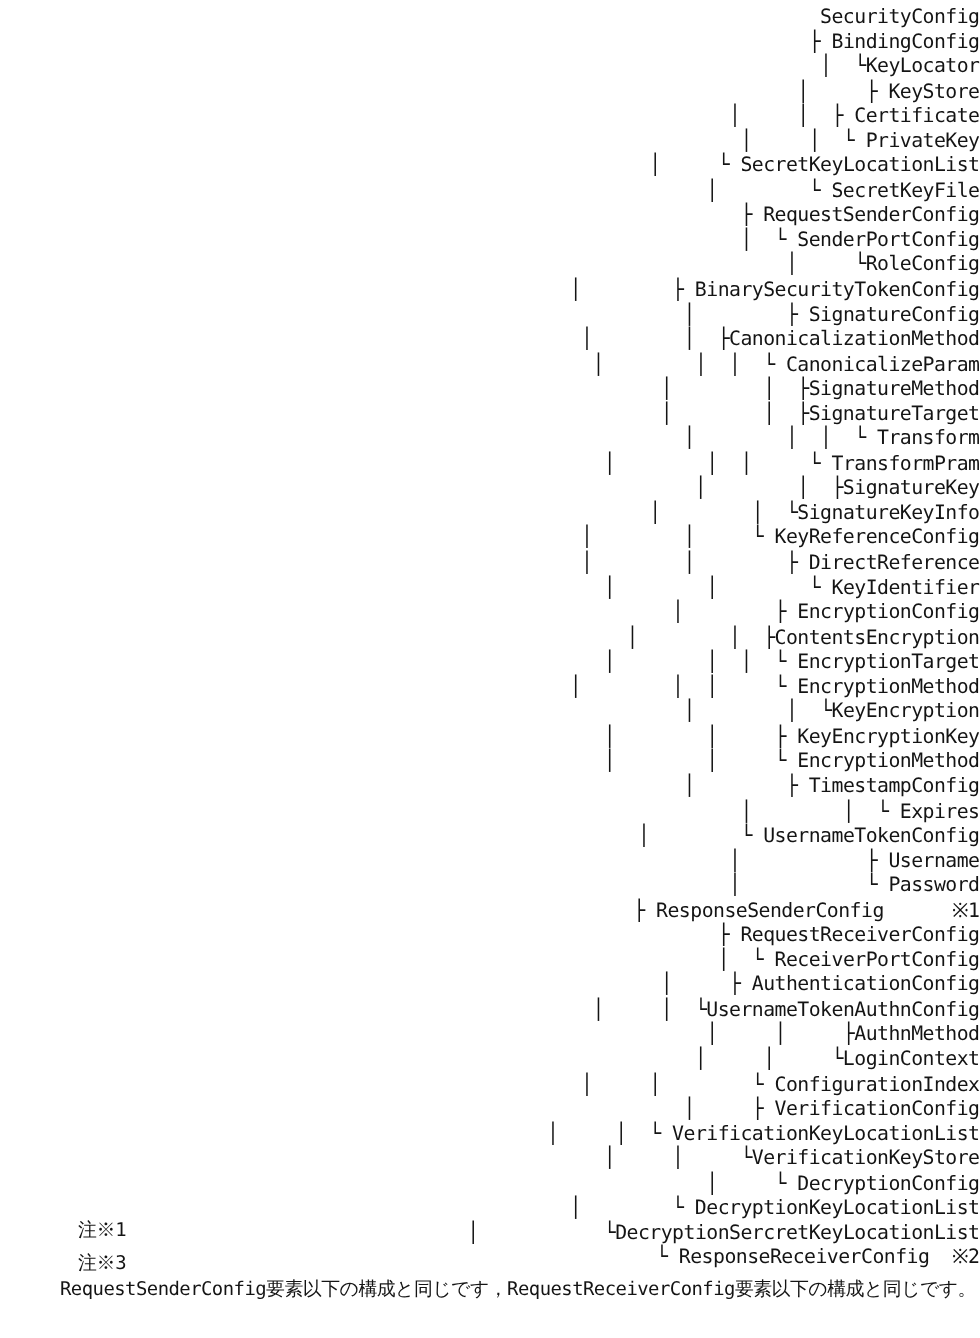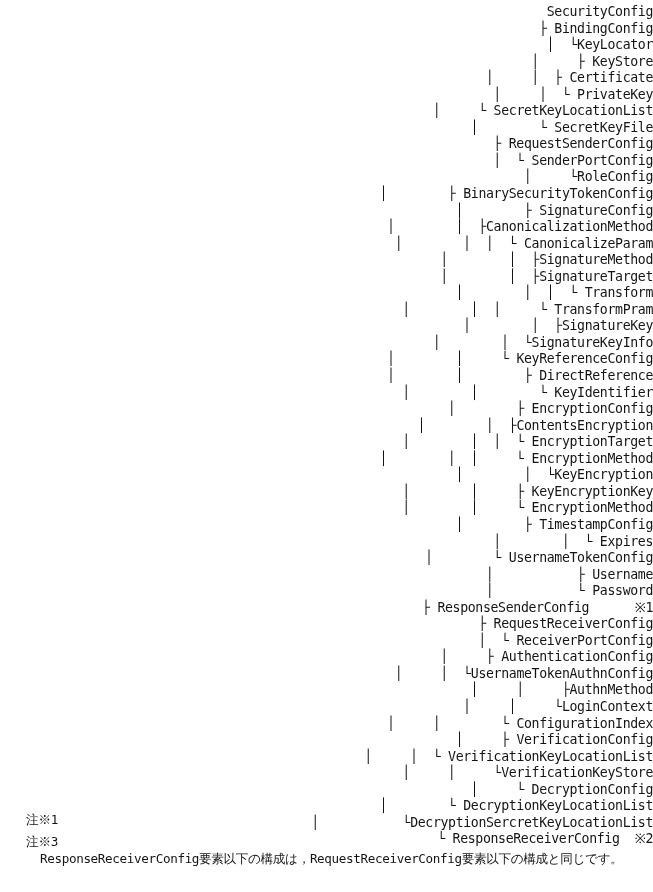--- a/index.html
+++ b/index.html
@@ -46,20 +46,21 @@
     box-sizing: border-box;
     font-family: "DejaVu Sans Mono", "Liberation Mono", monospace;
     font-size: 12.6px;
     line-height: 16.4px;
     color: #141414;
   }
   .note-block { margin-bottom: 6px; }
   .note-label {
     display: block;
     letter-spacing: -0.2px;
+    margin-left: 26px;
   }
   .note-body {
     display: block;
     padding-left: 14px;
     letter-spacing: -0.35px;
     white-space: pre;
   }
 </style>
 </head>
 <body>
@@ -117,15 +118,15 @@
  │           └DecryptionSercretKeyLocationList
  └ ResponseReceiverConfig  ※2</pre>
 </div>
 
 <div id="notes">
   <div class="note-block">
     <span class="note-label">注※1</span>
   </div>
   <div class="note-block">
     <span class="note-label">注※3</span>
-    <span class="note-body">ResponseReceiverConfig要素以下の構成は，RequestReceiverConfig要素以下の構成と同じです。</span>
+    <span class="note-body">RequestSenderConfig要素以下の構成と同じです，RequestReceiverConfig要素以下の構成と同じです。</span>
   </div>
 </div>
 
 </body></html>

